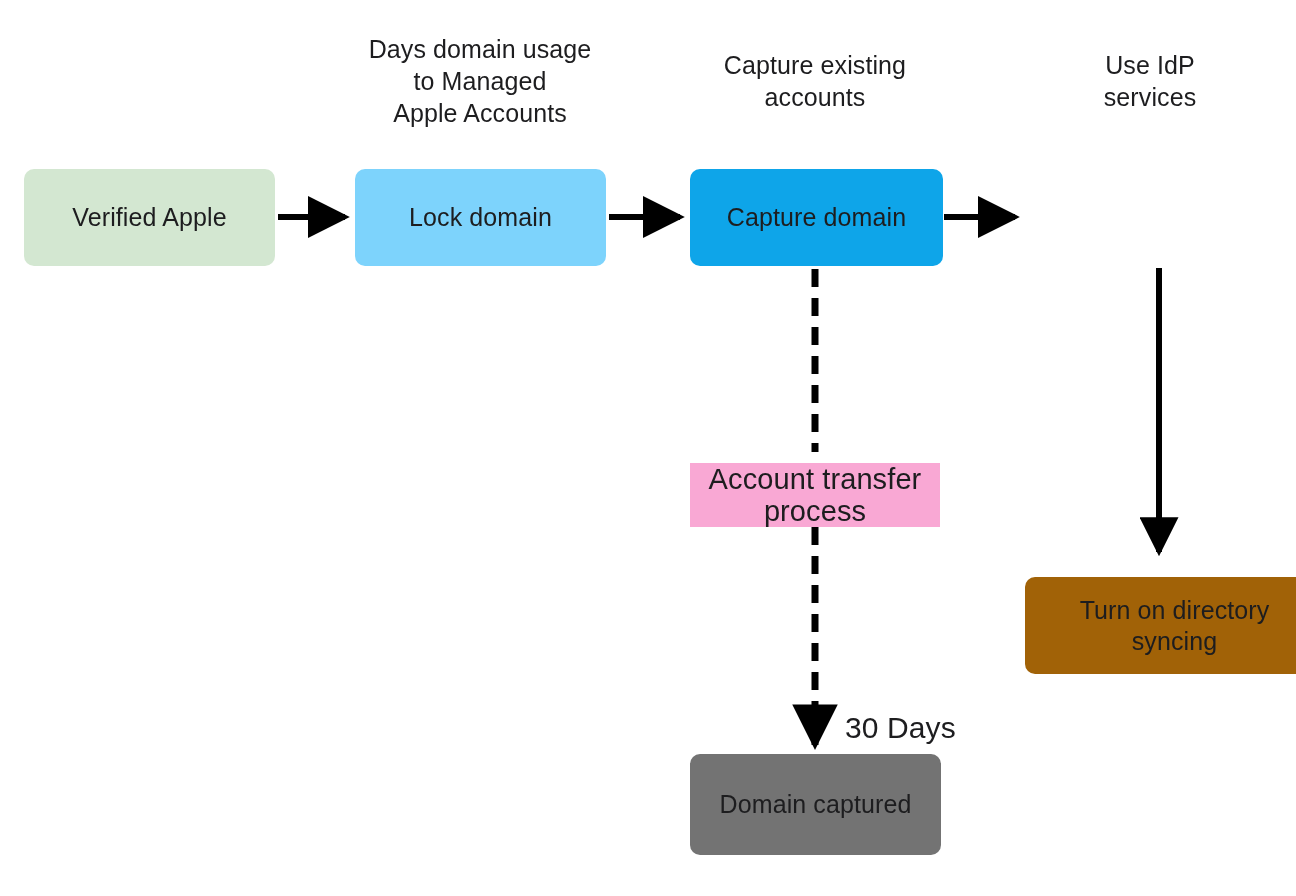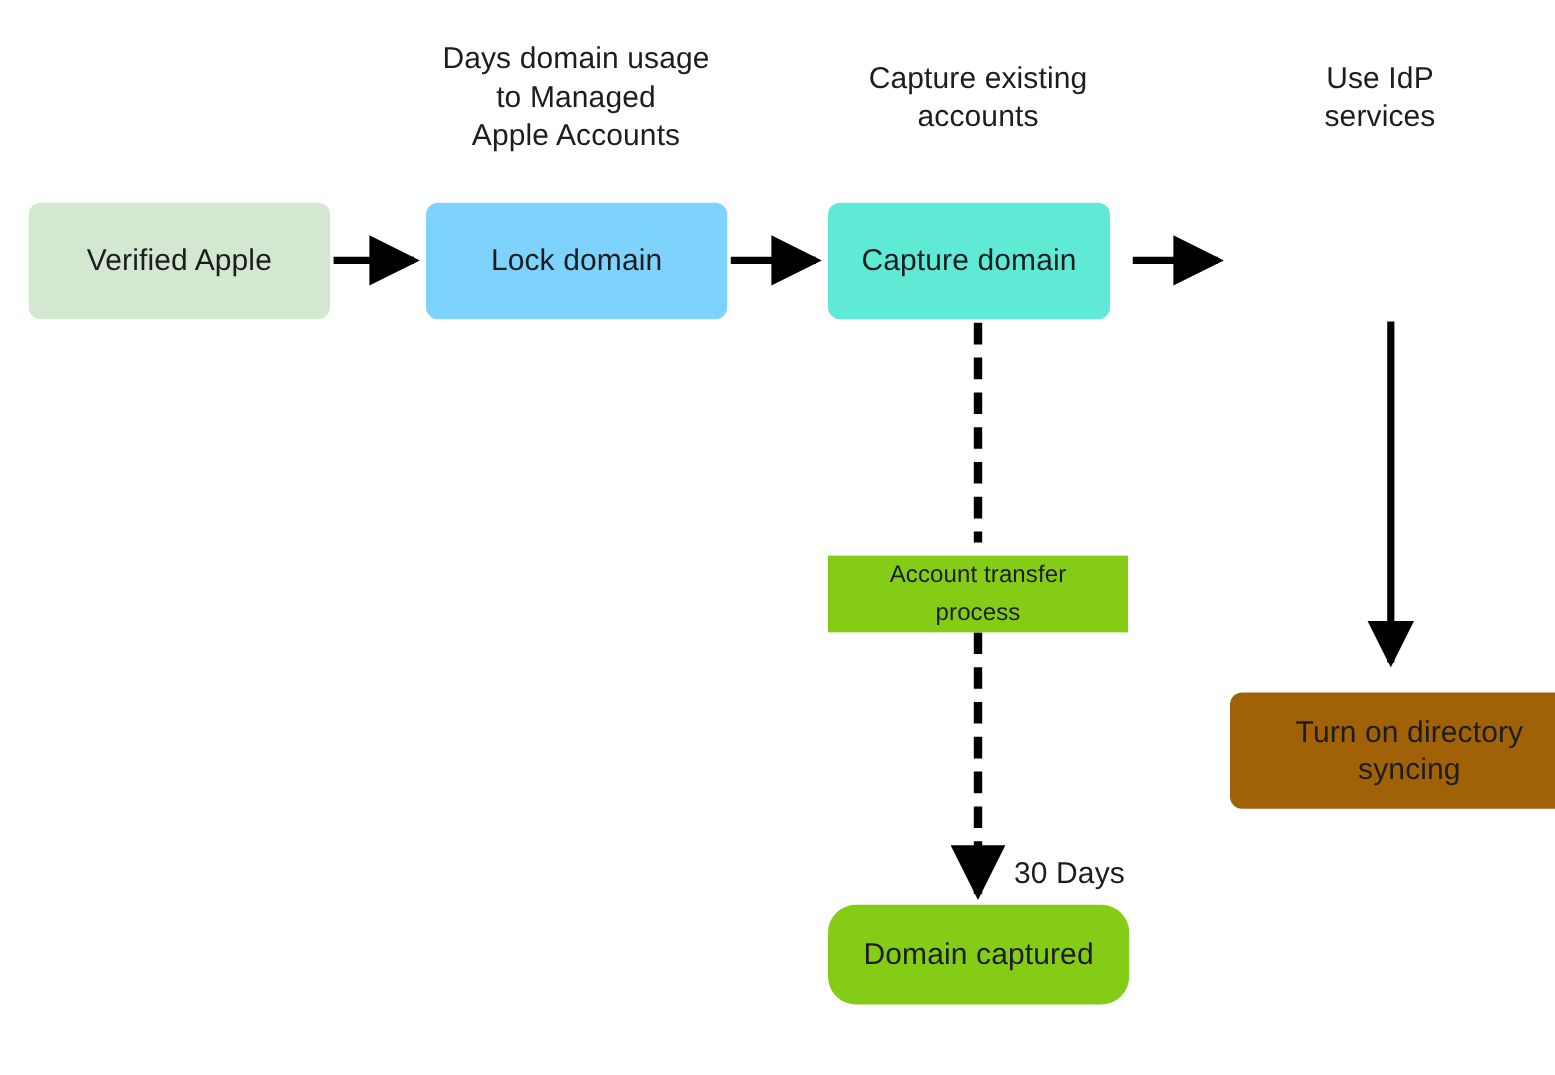--- a/index.html
+++ b/index.html
@@ -38,30 +38,30 @@
     color: #1d1d1f;
     font-size: 25px;
     line-height: 32px;
     letter-spacing: 0.1px;
     white-space: pre-line;
   }
   .edge-label {
     position: absolute;
     text-align: center;
     color: #1d1d1f;
-    font-size: 20px;
+    font-size: 29px;
     line-height: 32px;
     letter-spacing: 0.1px;
     white-space: pre-line;
-    background: #84cc16;
+    background: #f9a8d4;
   }
   .edge-label-inline {
     position: absolute;
     color: #1d1d1f;
-    font-size: 25px;
+    font-size: 30px;
     line-height: 30px;
     letter-spacing: 0.1px;
     white-space: nowrap;
   }
   svg.edges {
     position: absolute;
     left: 0;
     top: 0;
     width: 1296px;
     height: 896px;
@@ -112,26 +112,26 @@
   <div class="caption" style="left:690px; top:49px; width:250px;">Capture existing
 accounts</div>
 
   <div class="caption" style="left:1025px; top:49px; width:250px;">Use IdP
 services</div>
 
   <div class="node" style="left:24px; top:169px; width:251px; height:97px; background:#d3e7d1;">Verified Apple</div>
 
   <div class="node" style="left:355px; top:169px; width:251px; height:97px; background:#7dd3fc;">Lock domain</div>
 
-  <div class="node" style="left:690px; top:169px; width:235px; height:97px; background:#5eead4;">Capture domain</div>
+  <div class="node" style="left:690px; top:169px; width:253px; height:97px; background:#0ea5e9;">Capture domain</div>
 
 
   <div class="node" style="left:1025px; top:577px; width:299px; height:97px; background:#a16207; white-space:pre-line;">Turn on directory
 syncing</div>
 
-  <div class="node" style="left:690px; top:754px; width:251px; height:83px; background:#84cc16;border-radius:23px;">Domain captured</div>
+  <div class="node" style="left:690px; top:754px; width:251px; height:101px; background:#737373;">Domain captured</div>
 
   <div class="edge-label" style="left:690px; top:463px; width:250px;">Account transfer
 process</div>
 
   <div class="edge-label-inline" style="left:845px; top:713px;">30 Days</div>
 
 </div>
 
 </body></html>

